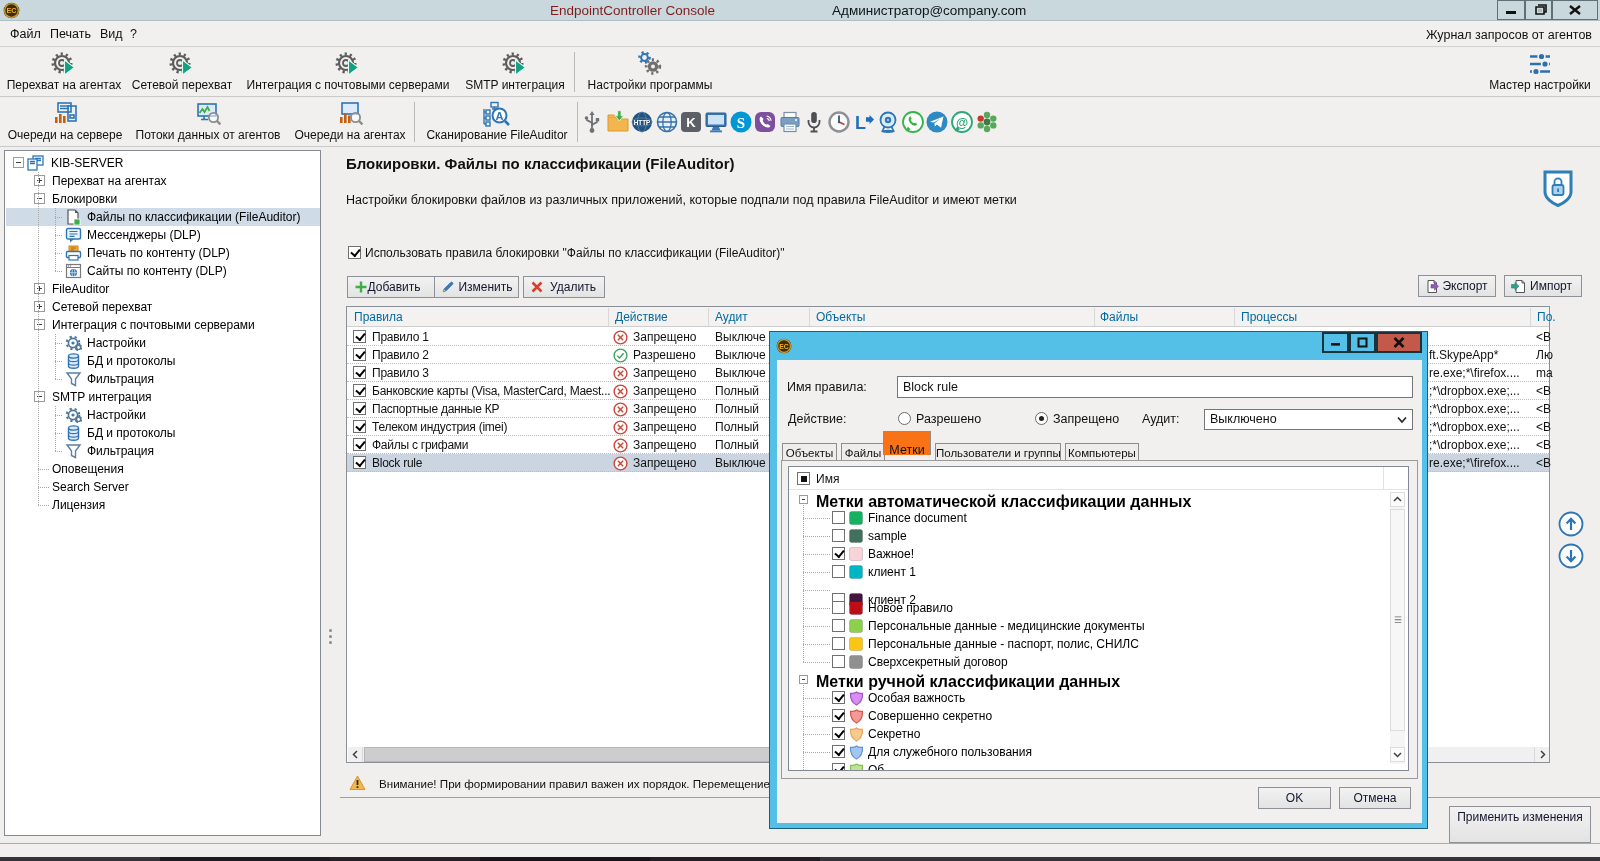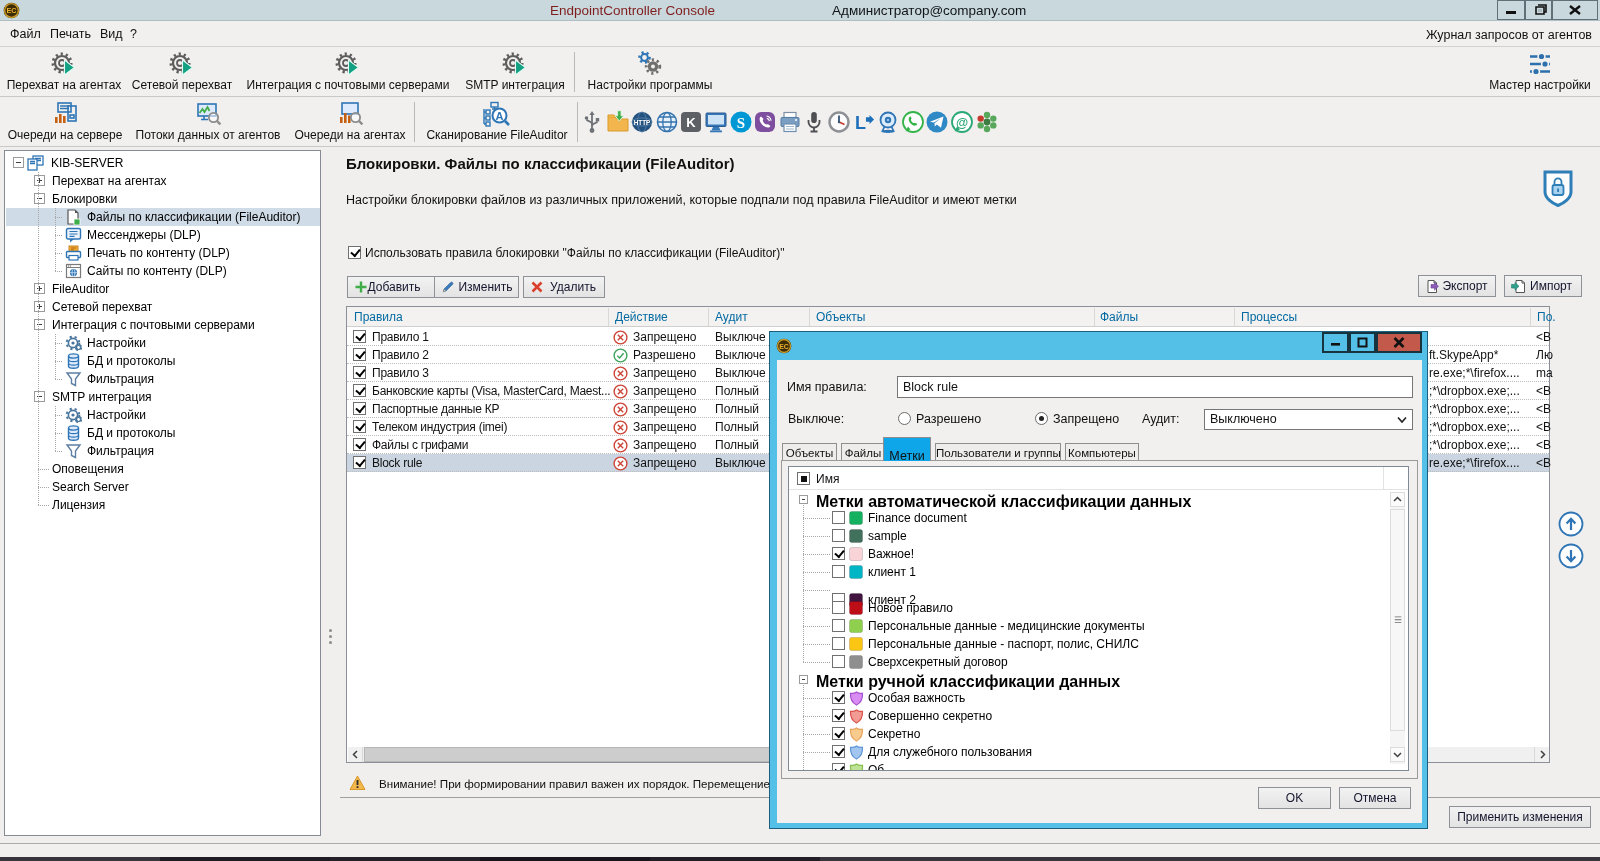--- a/index.html
+++ b/index.html
@@ -70,42 +70,42 @@
   .rt-users { position:absolute; left:1189px; top:2px; font-size:12px; white-space:nowrap; }
   #rt-hscroll { position:absolute; left:1px; top:440px; width:1201px; height:15px; background:#f0f0f0; }
   .sb-btn { position:absolute; top:0; width:15px; height:15px; background:#f0f0f0; display:flex; align-items:center; justify-content:center; }
   #rt-thumb { position:absolute; left:16px; top:0px; width:688px; height:15px; background:#cdcdcd; border:1px solid #b6b6b6; }
 
   
   .circle-arrow { position:absolute; left:1558px; width:26px; height:26px; }
   #warning-icon { position:absolute; left:349px; top:775px; }
   #warning-text { position:absolute; left:379px; top:777px; font-size:11.6px; color:#101010; }
   #footer-divider { position:absolute; left:340px; top:797px; width:1260px; height:1px; background:#9f9f9f; }
-  #apply-btn { position:absolute; left:1449px; top:806px; width:142px; height:22px; line-height:20px; }
+  #apply-btn { position:absolute; left:1449px; top:806px; width:142px; height:37px; line-height:20px; }
   #statusbar { position:absolute; left:0; top:843px; width:1600px; height:14px; background:#f1f0ef; border-top:1px solid #ababab; }
   #taskbar { position:absolute; left:0; top:857px; width:1600px; height:4px; background:#38343c; }
   #taskbar i { position:absolute; top:0; height:4px; }
 
   
   #dialog { position:absolute; left:769px; top:331px; width:659px; height:498px; background:#54c0e7; border:1px solid #1b607e; }
   #dlg-titlebar { position:absolute; left:0; top:0; width:657px; height:28px; }
   #dlg-icon { position:absolute; left:6px; top:6px; }
   #dlg-title { position:absolute; left:0; top:6px; width:550px; text-align:center; font-size:13.5px; color:#0e2430; white-space:nowrap; }
   .dlg-winbtn { position:absolute; top:0px; height:21px; border:2px solid #16333e; background:transparent; }
   #dlg-close { background:#c2594b; }
   #dlg-body { position:absolute; left:7px; top:28px; width:645px; height:463px; background:#f1f0ef; }
   
   .dfield { position:absolute; font-size:12.5px; color:#101010; white-space:nowrap; }
   #dlg-name-input { position:absolute; left:120px; top:16px; width:516px; height:22px; background:#fff; border:1px solid #767676; font-size:12.5px; padding:3px 0 0 5px; white-space:nowrap; }
   .radio { position:absolute; width:13px; height:13px; border:1px solid #6b6b6b; border-radius:50%; background:#fff; }
   .radio.on:after { content:""; position:absolute; left:3px; top:3px; width:5px; height:5px; border-radius:50%; background:#222; }
   #dlg-select { position:absolute; left:427px; top:49px; width:209px; height:21px; background:#fff; border:1px solid #767676; font-size:12.5px; padding:2px 0 0 5px; }
   #dlg-select .chev { position:absolute; right:5px; top:6px; }
   .dtab { position:absolute; top:83px; height:18px; border:1px solid #8e8e8e; border-bottom:none; background:#eeedec; text-align:center; font-size:11.5px; padding-top:3px; white-space:nowrap; overflow:hidden; }
-  .dtab.active { top:77px; height:24px; background:#0ea5e9; font-size:12.5px; padding-top:11px; z-index:3; }
+  .dtab.active { top:71px; height:24px; background:#f97316; font-size:12.5px; padding-top:11px; z-index:3; }
   #dlg-panel { position:absolute; left:4px; top:100px; width:637px; height:319px; border:1px solid #9a9a9a; background:#f1f0ef; }
   #dlg-list { position:absolute; left:11px; top:106px; width:621px; height:305px; background:#fff; border:1px solid #7f8a94; overflow:hidden; }
   
   #dl-header { position:absolute; left:0; top:0; width:619px; height:23px; background:#fff; border-bottom:1px solid #e3e3e3; }
   #dl-header .cb { position:absolute; left:8px; top:5px; }
   #dl-header .txt { position:absolute; left:27px; top:5px; font-size:12px; }
   #dl-vline { position:absolute; left:594px; top:0; width:1px; height:23px; background:#e3e3e3; }
   .dl-row { position:absolute; left:0; width:590px; height:18px; }
   .dl-group-label { position:absolute; left:27px; top:2px; font-weight:bold; font-size:16px; color:#000; white-space:nowrap; }
   .dl-item-label { position:absolute; left:79px; top:2px; font-size:12px; color:#000; white-space:nowrap; }
@@ -858,21 +858,21 @@
         </span>
       <span class="dlg-winbtn" id="dlg-close" style="left:606px;width:46px;">
           <svg width="42" height="17" viewBox="0 0 42 17">
             <path d="M16.5 4 L25.5 13 M25.5 4 L16.5 13" stroke="#111" stroke-width="2.6"></path>
           </svg>
         </span>
     </div>
     <div id="dlg-body">
       <span class="dfield" style="left:10px;top:20px;">Имя правила:</span>
       <div id="dlg-name-input">Block rule</div>
-      <span class="dfield" style="left:11px;top:52px;">Выключе:</span>
+      <span class="dfield" style="left:11px;top:52px;">Действие:</span>
       <span class="radio" style="left:121px;top:52px;"></span>
       <span class="dfield" style="left:139px;top:52px;">Разрешено</span>
       <span class="radio on" style="left:258px;top:52px;"></span>
       <span class="dfield" style="left:276px;top:52px;">Запрещено</span>
       <span class="dfield" style="left:365px;top:52px;">Аудит:</span>
       <div id="dlg-select"><span>Выключено</span><span class="chev">
             <svg width="10" height="8" viewBox="0 0 10 8">
               <path d="M1 1.5 L5 6 L9 1.5" fill="none" stroke="#222" stroke-width="1.6"></path>
             </svg>
           </span></div>

